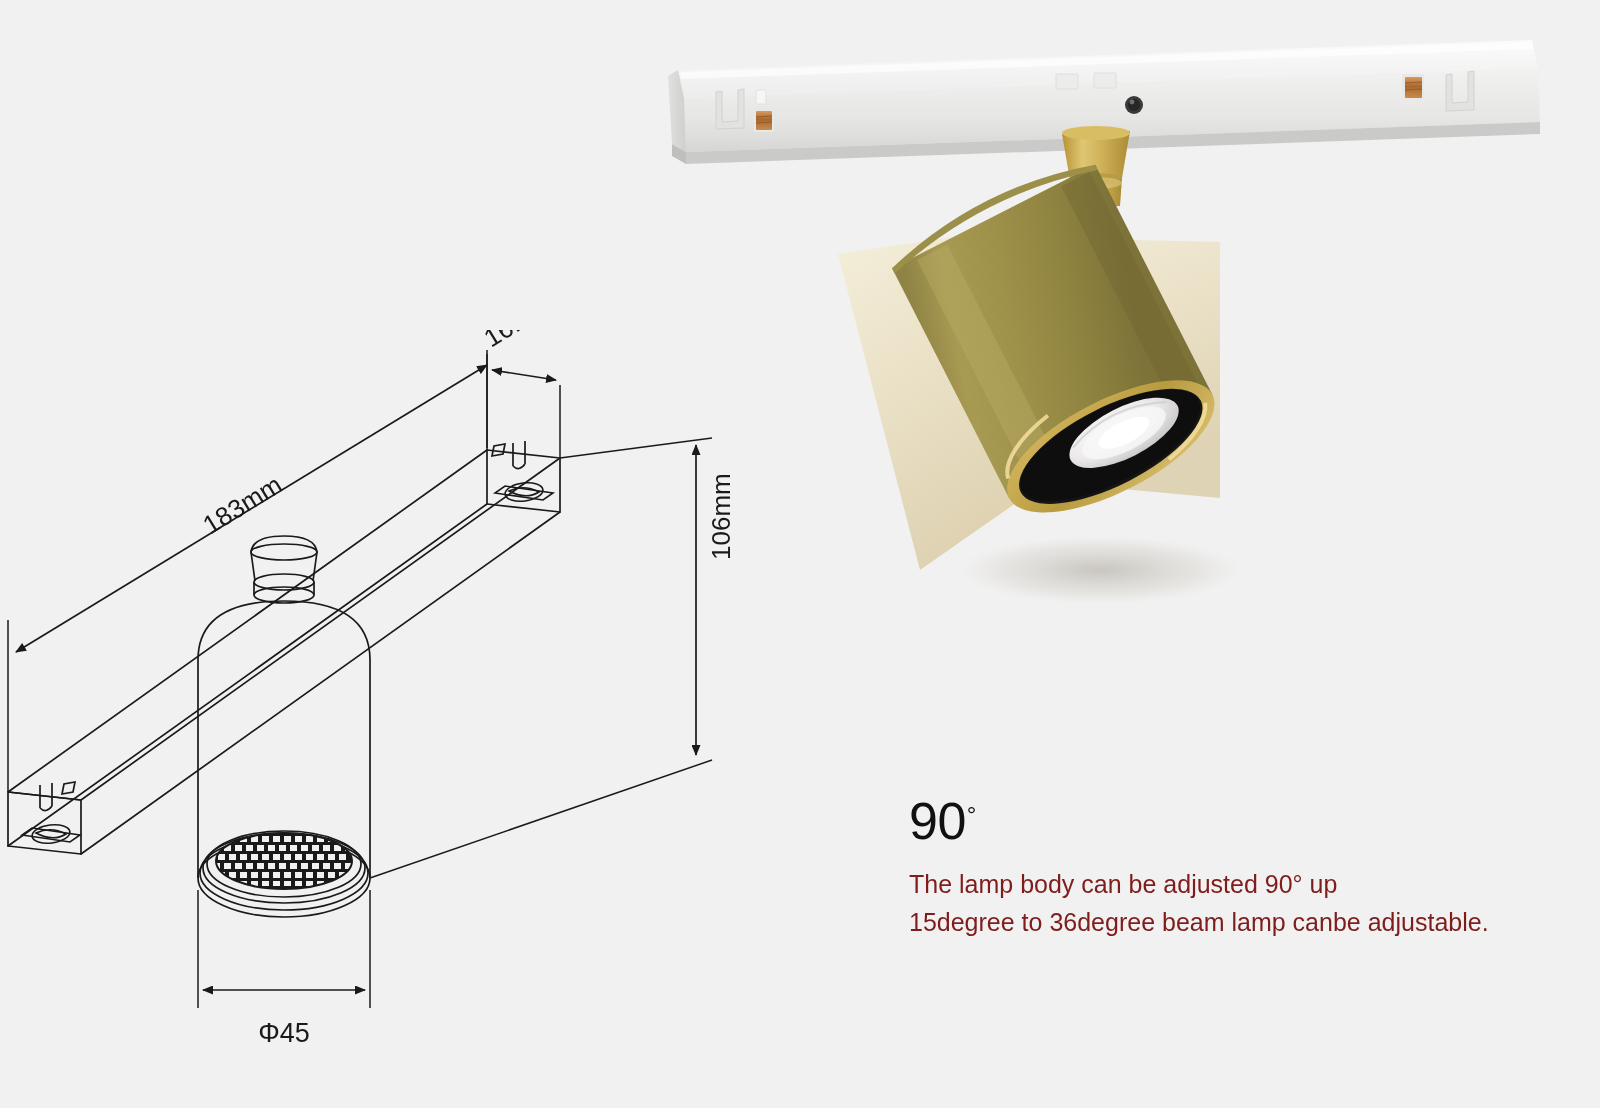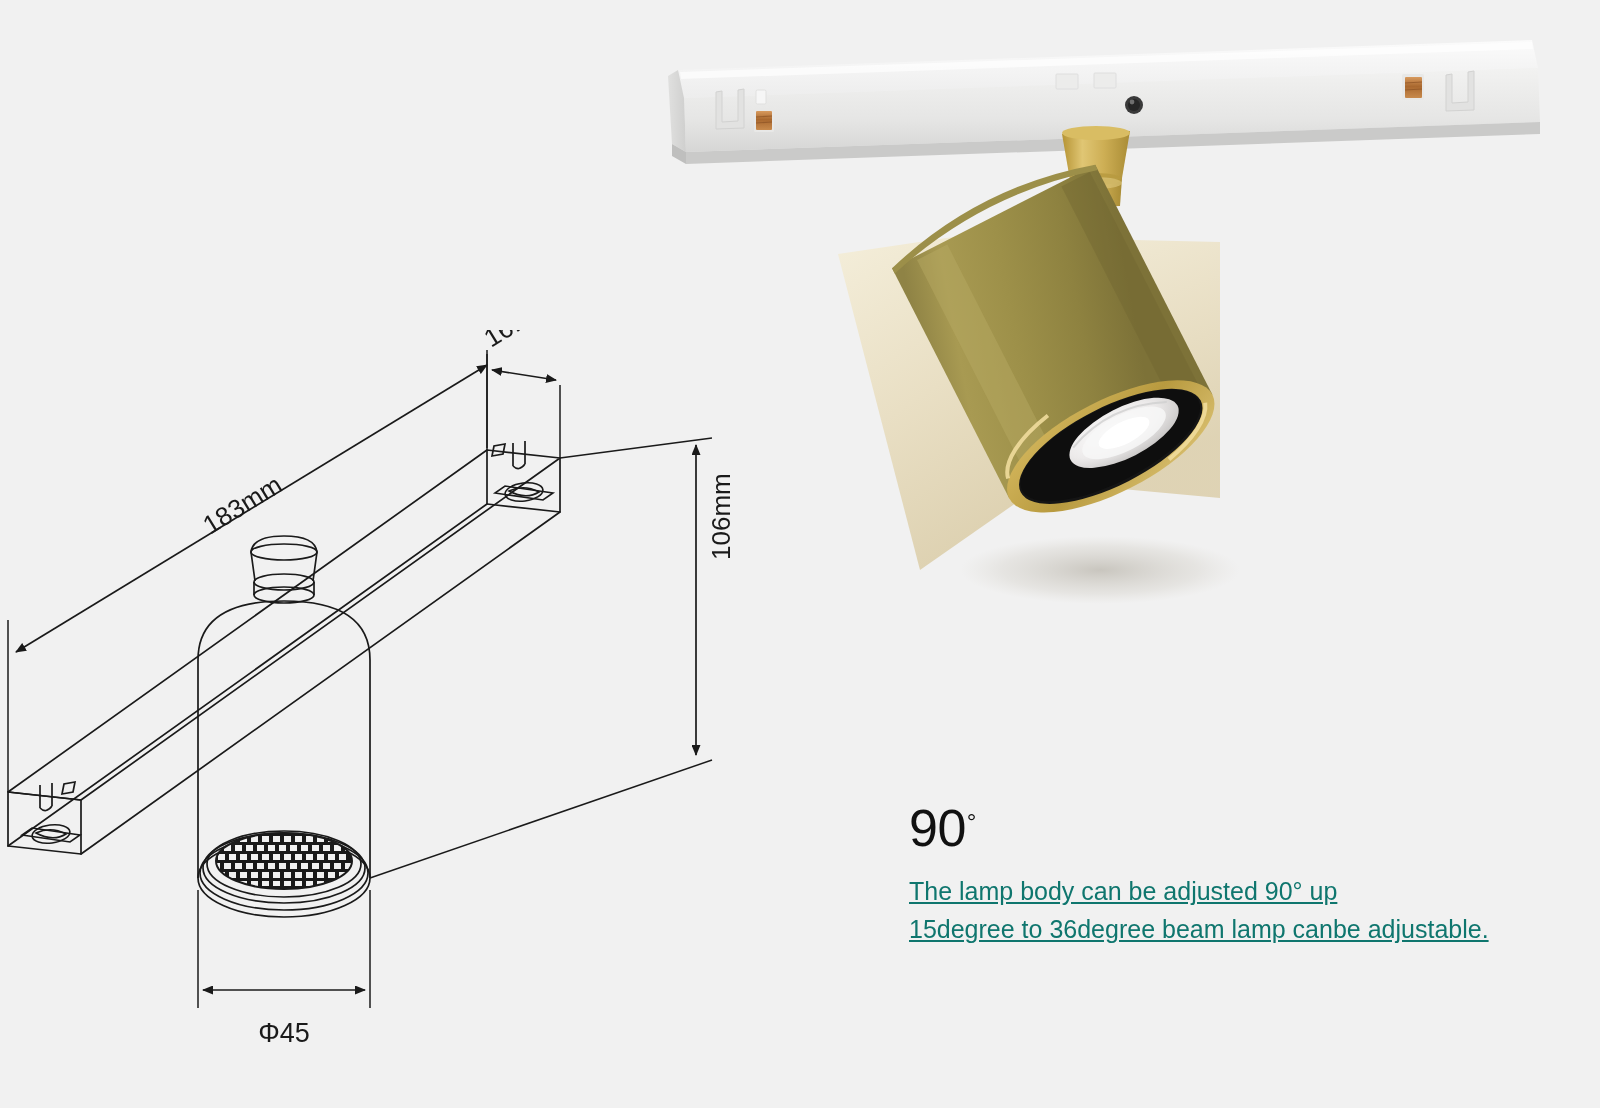--- a/index.html
+++ b/index.html
@@ -41,21 +41,20 @@
     height: 620px;
   }
   #product-photo svg { display: block; }
 
   
   #caption-block {
     position: absolute;
     left: 909px;
     top: 795px;
     width: 640px;
-    margin-top: 7px;
   }
   #angle-heading {
     font-size: 52px;
     line-height: 1;
     color: #111111;
     font-weight: 400;
     letter-spacing: -0.5px;
     margin: 0 0 18px 0;
     white-space: nowrap;
   }
@@ -63,24 +62,23 @@
     font-size: 24px;
     vertical-align: super;
     line-height: 0;
     position: relative;
     top: 2px;
     left: 1px;
   }
   .caption-line {
     font-size: 25px;
     line-height: 1.52;
-    color: #0f766e;
+    color: #7f1d1d;
     font-weight: 400;
     white-space: nowrap;
-    text-decoration: underline;
   }
 </style>
 </head>
 <body>
 
 <div class="stage">
 
   <div id="tech-drawing" style="top:330px;">
     <svg width="800" height="780" viewBox="0 0 800 780" xmlns="http://www.w3.org/2000/svg">
       <defs>

